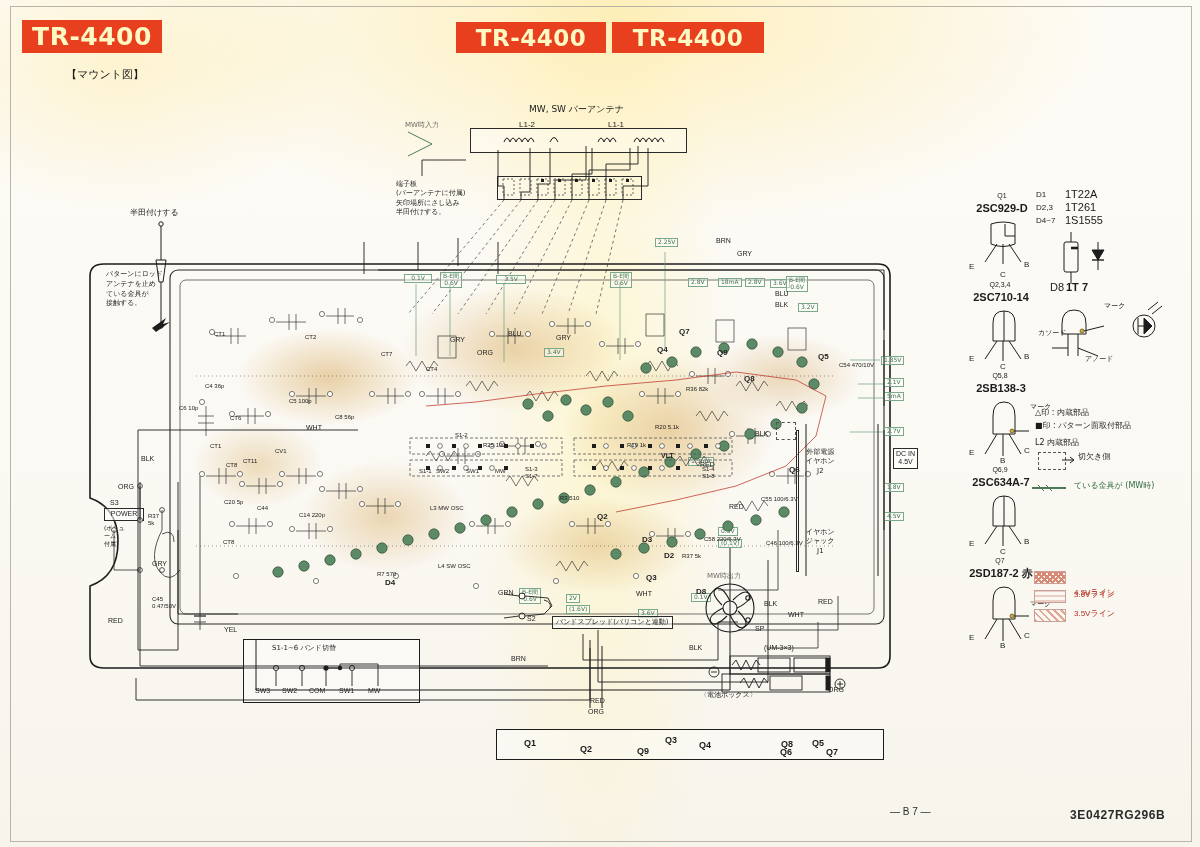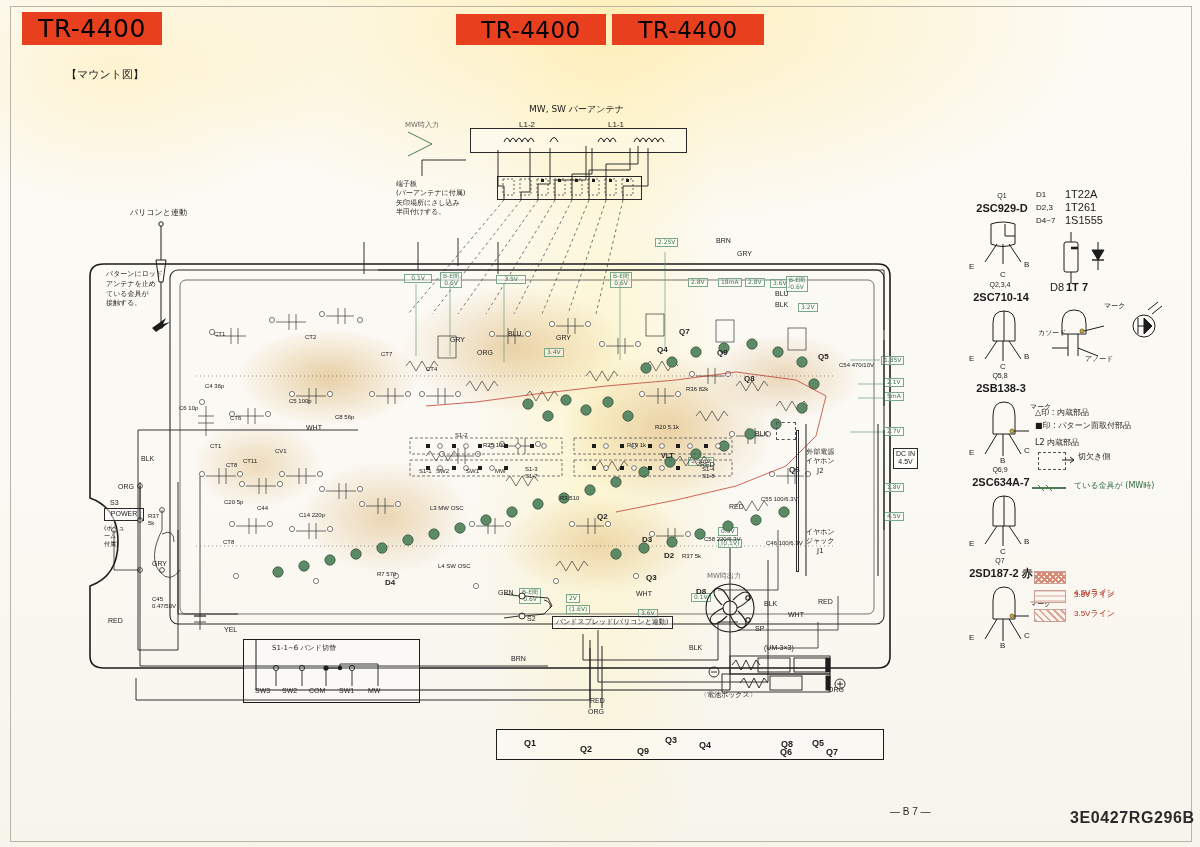--- a/index.html
+++ b/index.html
@@ -10,35 +10,36 @@
       radial-gradient(ellipse 700px 300px at 52% 2%, rgba(255,230,140,.55), rgba(255,255,255,0) 70%),
       radial-gradient(ellipse 180px 760px at 50% 50%, rgba(255,240,165,.45), rgba(255,255,255,0) 72%),
       radial-gradient(ellipse 320px 200px at 10% 8%, rgba(255,236,170,.5), rgba(255,255,255,0) 70%),
       linear-gradient(180deg,#fdfbf6 0%,#fbf9f3 55%,#f7f4ec 100%);
   }
   .abs{position:absolute;}
   .nosel{user-select:none;}
 
   
   .banner{
-    background:#e8401f;color:#000000;font-weight:normal;letter-spacing:.5px;
+    background:#e8401f;color:#fef9c3;font-weight:bold;letter-spacing:.5px;
     display:flex;align-items:center;justify-content:center;
     font-family:"DejaVu Sans",sans-serif;
+    margin-top:8px;
   }
   .banner.b1{left:22px;top:12px;width:140px;height:33px;font-size:25px;}
   .banner.b2{left:456px;top:14px;width:150px;height:31px;font-size:23px;}
   .banner.b3{left:612px;top:14px;width:152px;height:31px;font-size:23px;}
 
   
   .t{font-size:8px;color:#1b1b1b;line-height:1.25;white-space:pre;}
   .t.jp{font-family:"DejaVu Sans",sans-serif;}
   .t6{font-size:6px;}
   .t7{font-size:7px;}
   .t9{font-size:9px;}
-  .t10{font-size:16px;}
+  .t10{font-size:12px;}
   .t11{font-size:11px;}
   .t12{font-size:10px;}
   .bold{font-weight:bold;}
   .faint{color:#6a6a66;}
   .grn{color:#2f6b42;}
   .red{color:#b03020;}
   .center{text-align:center;}
 
   
   .vbox{
@@ -147,21 +148,21 @@
         <path d="M221 4 L132 118"></path>
       <path d="M238 4 L158 118"></path>
         <path d="M255 4 L186 118"></path>
       <path d="M272 4 L214 118"></path>
         <path d="M289 4 L242 118"></path>
       <path d="M306 4 L268 118"></path>
         <path d="M323 4 L296 118"></path>
     </g>
   </svg>
 
-  <div class="abs t jp t8" style="left:130px;top:208px;">バリコンと連動</div>
+  <div class="abs t jp t8" style="left:130px;top:208px;">半田付けする</div>
   <svg class="abs" style="left:150px;top:220px;" width="30" height="110">
     <g fill="none" stroke="#1d1d1d" stroke-width="1">
       <circle cx="11" cy="4" r="2.2"></circle>
       <path d="M11 6 L11 40"></path>
       <path d="M6 40 L16 40 L13 62 L9 62 Z"></path>
       <path d="M11 62 L11 104"></path>
       <circle cx="11" cy="106" r="2.2"></circle>
     </g>
   </svg>
   <div class="abs t jp t7" style="left:106px;top:270px;line-height:1.4;">パターンにロッド

